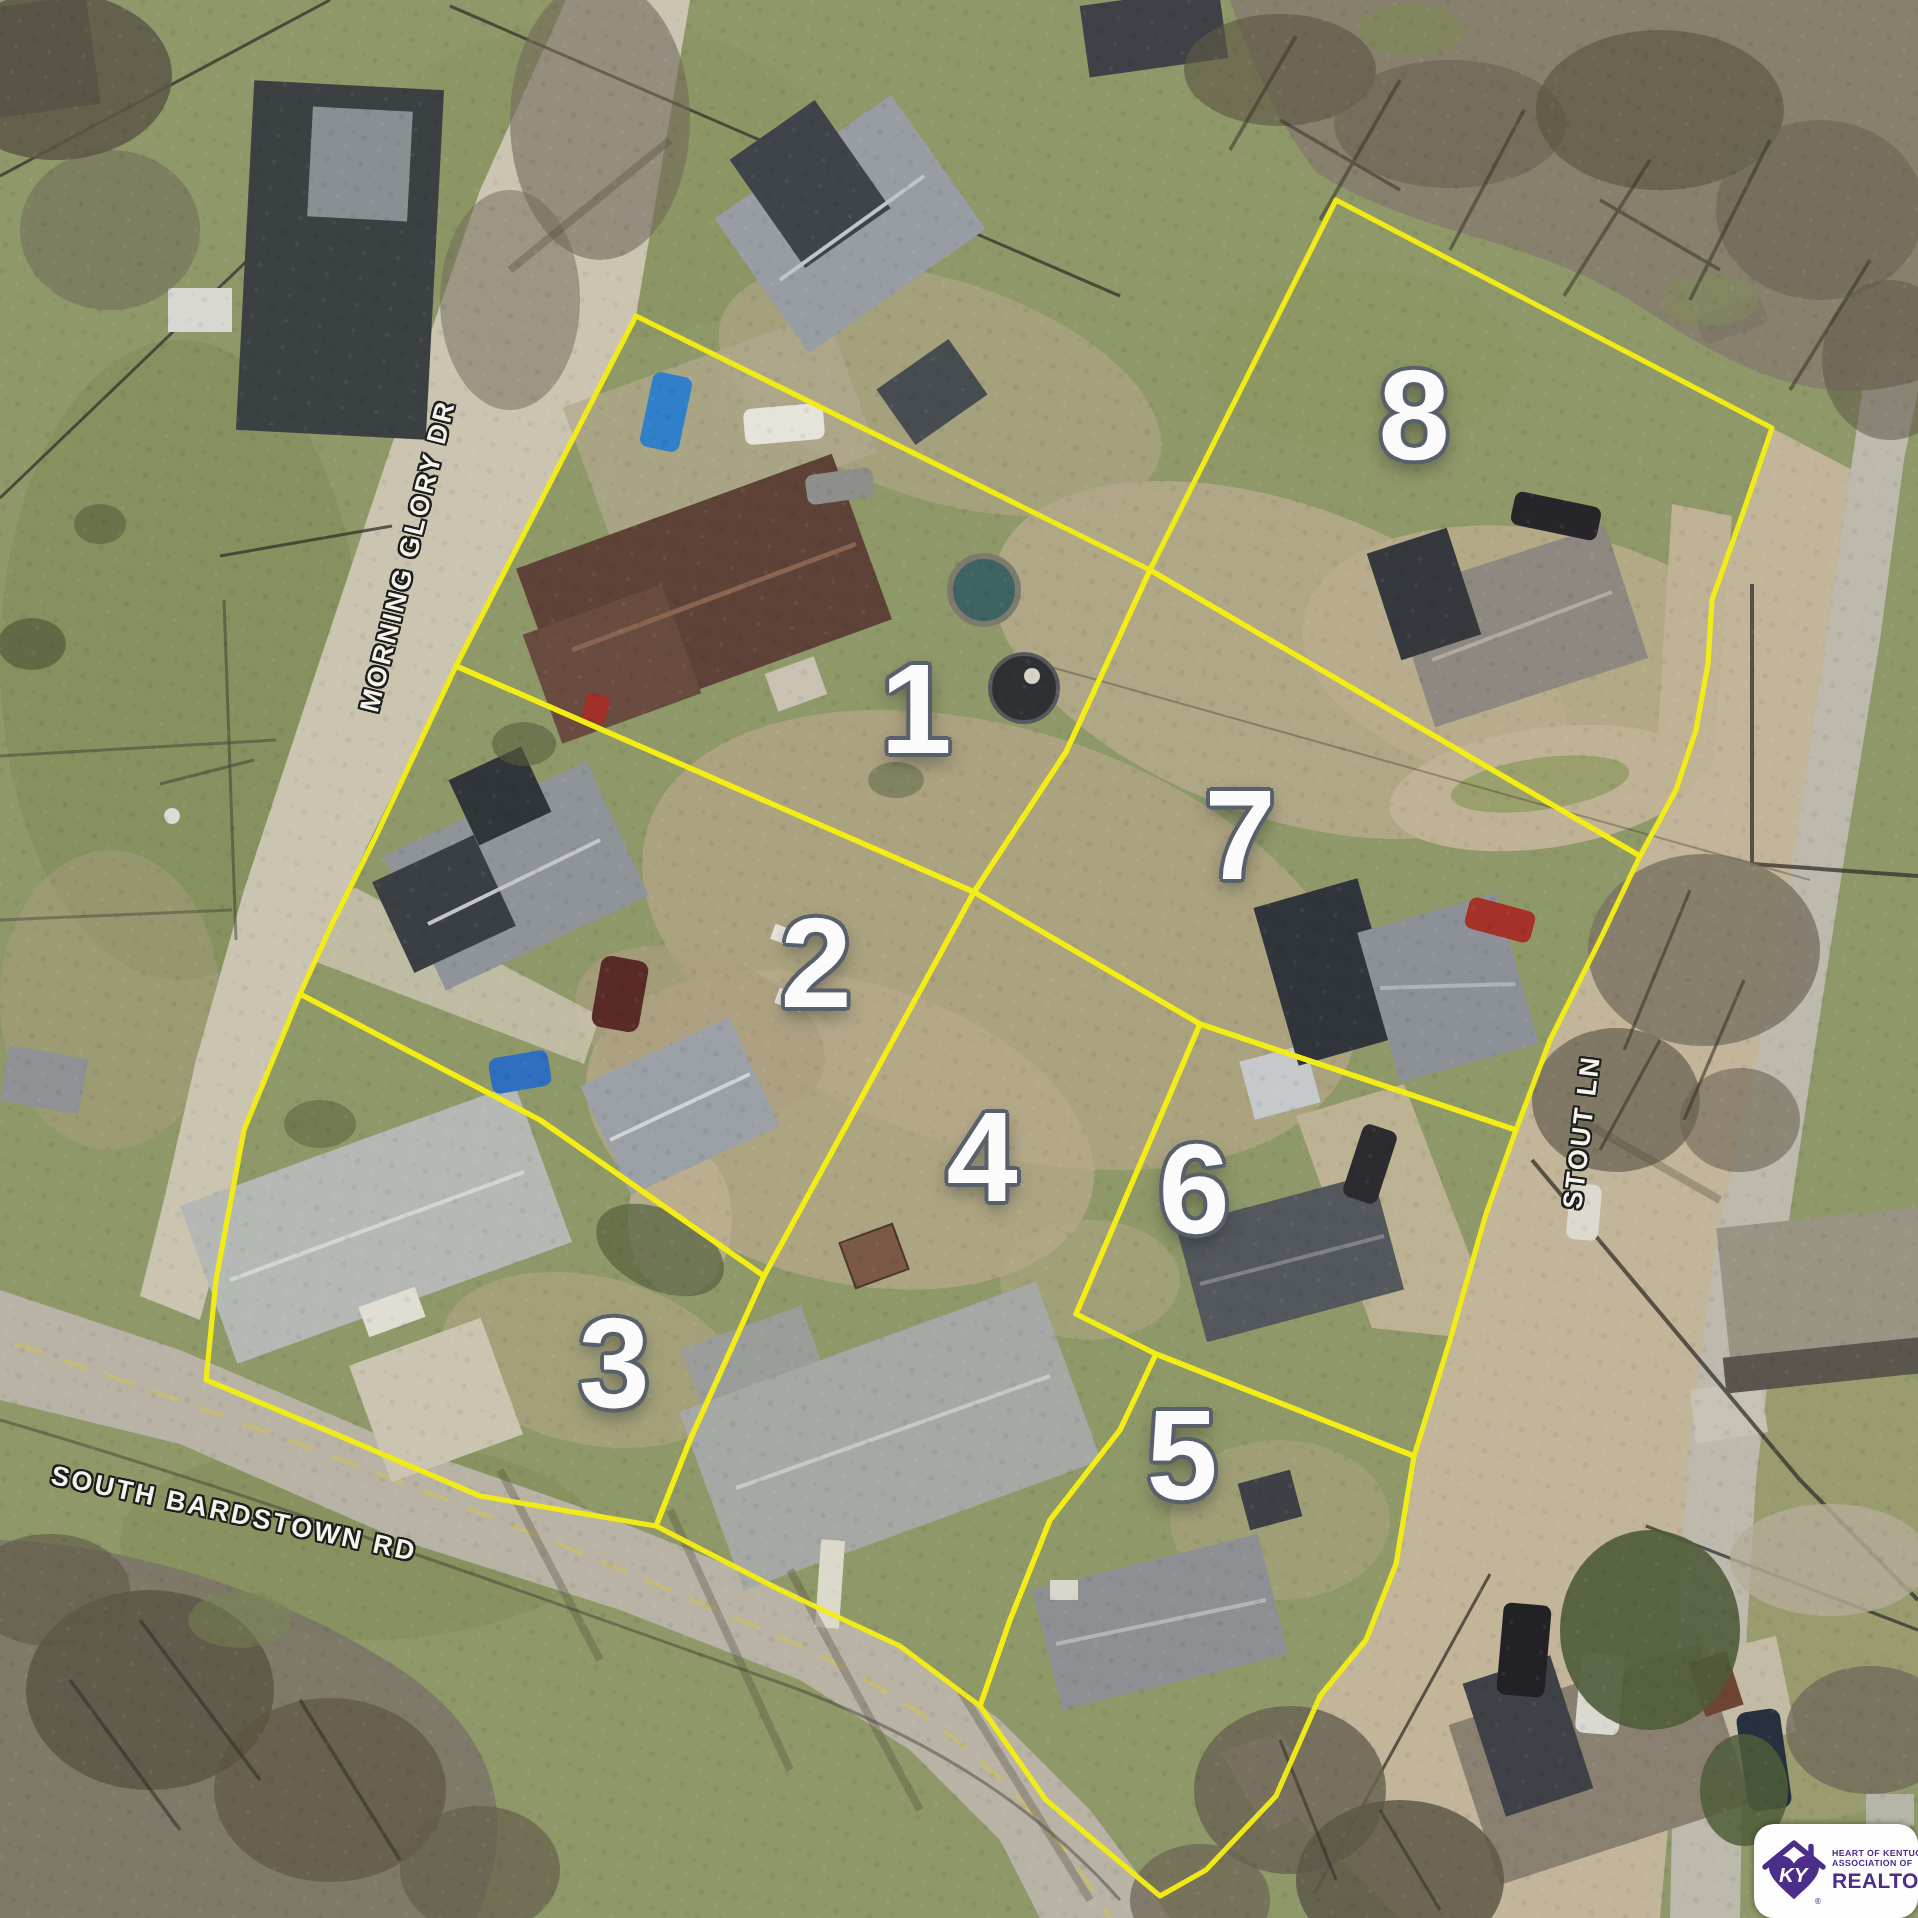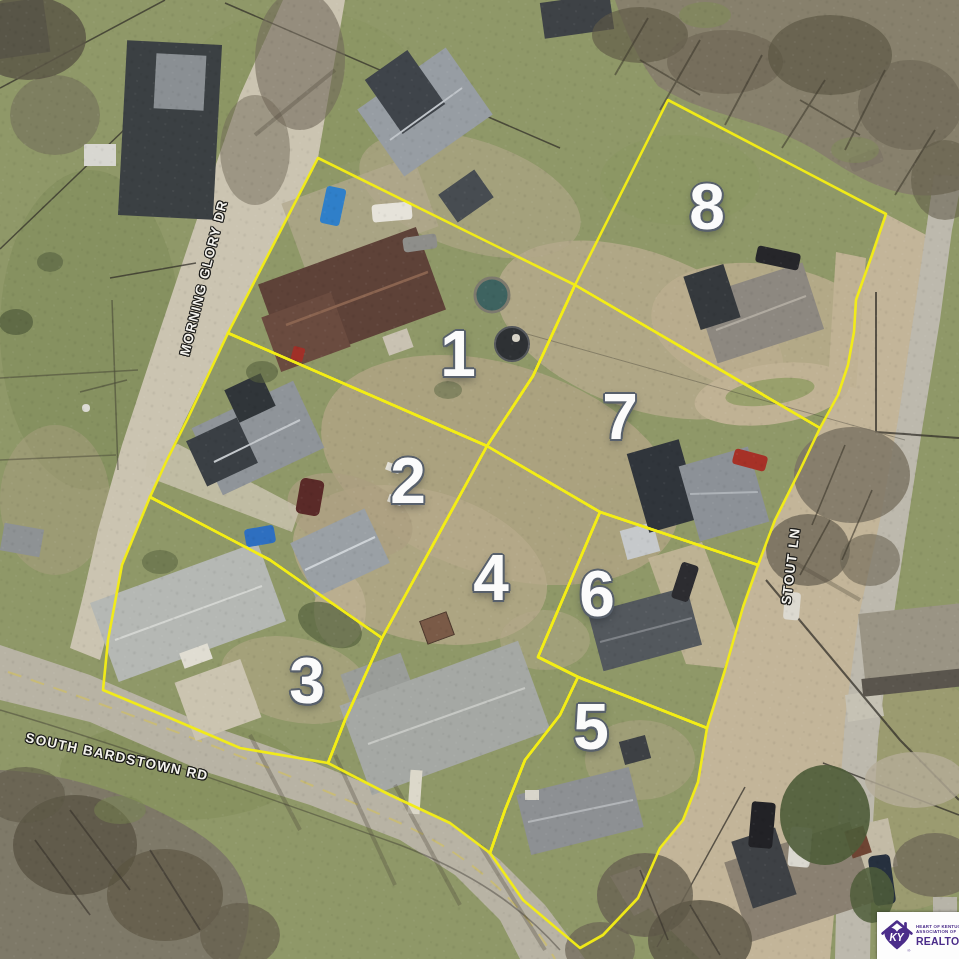--- a/index.html
+++ b/index.html
@@ -14,21 +14,21 @@
        text-shadow:-2px 0 0 #58606b,2px 0 0 #58606b,0 -2px 0 #58606b,0 2px 0 #58606b,
         -1.5px -1.5px 0 #58606b,1.5px -1.5px 0 #58606b,-1.5px 1.5px 0 #58606b,
         1.5px 1.5px 0 #58606b,0 4px 9px rgba(20,24,30,.45);}
   .street{position:absolute;white-space:nowrap;
        transform:translate(-50%,-50%) rotate(var(--rot,0deg));
        font:700 13.5px/1 "Liberation Sans",sans-serif;letter-spacing:1.3px;
        color:#f4f3ee;
        text-shadow:-1px 0 0 #1d1d1b,1px 0 0 #1d1d1b,0 -1px 0 #1d1d1b,0 1px 0 #1d1d1b,
         -1px -1px 0 #1d1d1b,1px -1px 0 #1d1d1b,-1px 1px 0 #1d1d1b,1px 1px 0 #1d1d1b;}
   .logo{position:absolute;left:877px;top:912px;width:82px;height:47px;
-        background:var(--card,#fdfdfd);border-radius:0;display:flex;
+        background:var(--card,#fdfdfd);border-radius:10px;display:flex;
         align-items:center;gap:2px;padding:14px 3px;box-sizing:border-box;
         box-shadow:0 0 3px rgba(0,0,0,.45);}
   .logo-icon{width:34px;height:38px;flex:0 0 auto;}
   .logo-text{display:flex;flex-direction:column;color:var(--brand,#4b2d8a);
         line-height:1.3;}
   .logo-text .tiny{font-size:4.4px;font-weight:700;letter-spacing:.2px;white-space:nowrap;}
   .logo-text .realtors{font-size:10.5px;font-weight:700;letter-spacing:.2px;
         line-height:1.15;display:flex;align-items:flex-start;}
 </style>
 </head>

